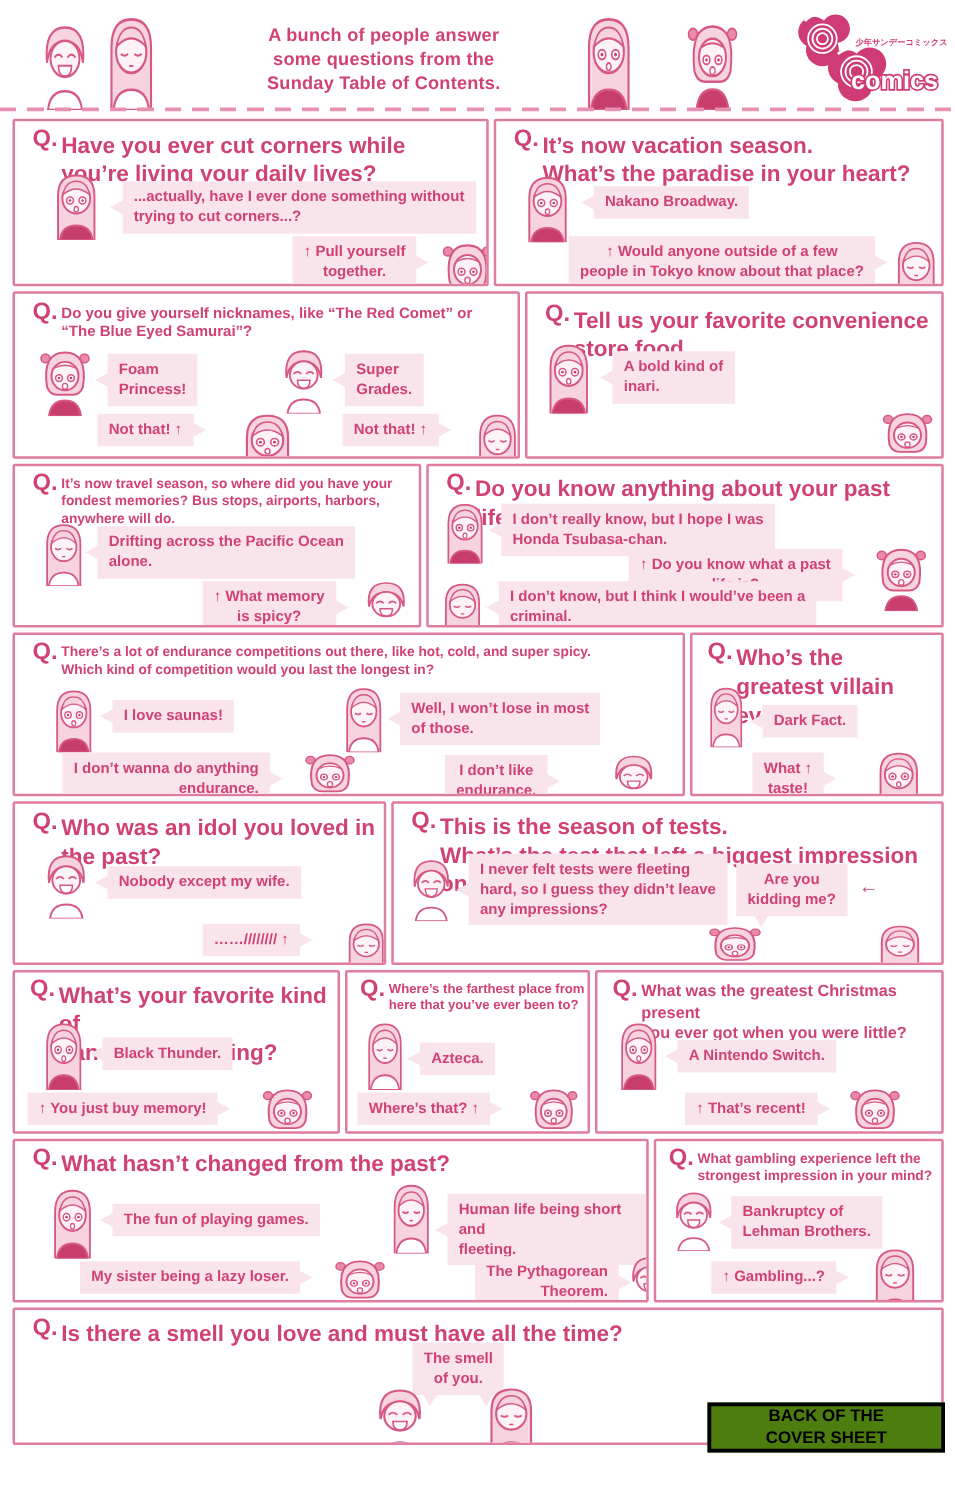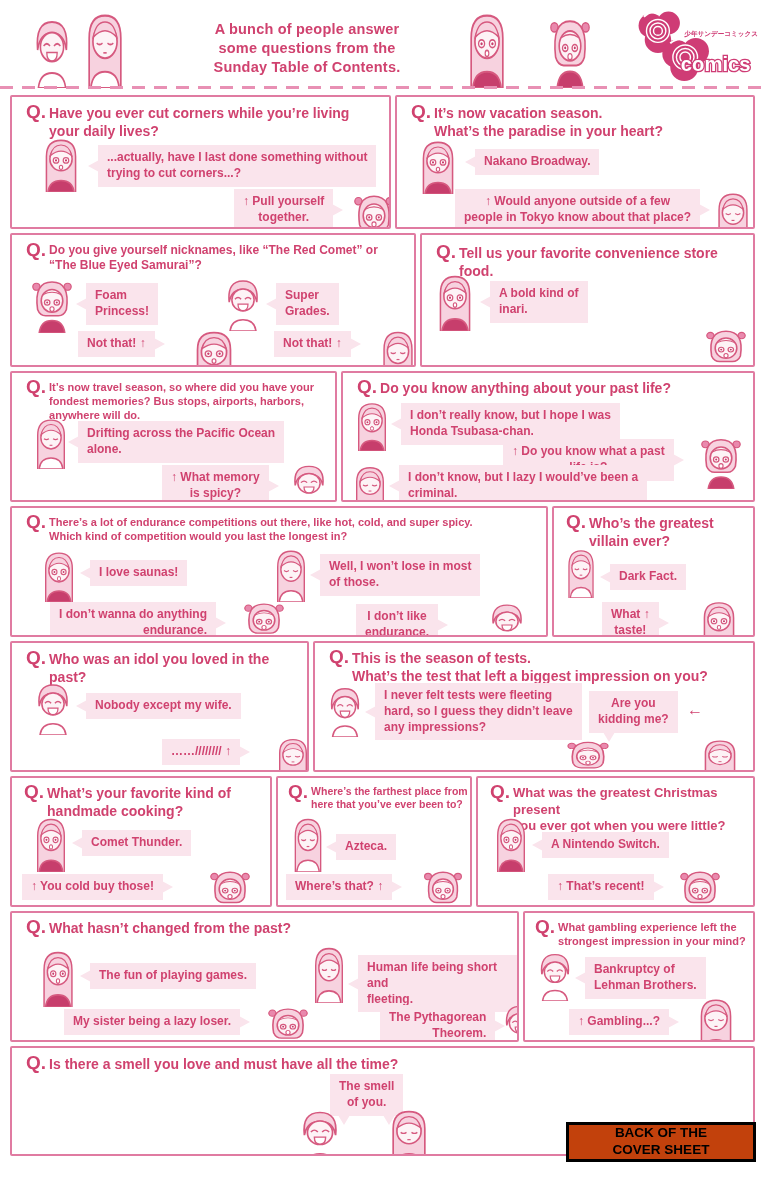--- a/index.html
+++ b/index.html
@@ -1,42 +1,42 @@
 <!DOCTYPE html>
 <html><head>
 <meta charset="utf-8">
 <style>
   *{margin:0;padding:0;box-sizing:border-box}
   body{font-family:"Liberation Sans","DejaVu Sans",sans-serif;background:#fff}
   #page{position:relative;width:764px;height:1200px;background:#fff;overflow:hidden}
   .panel{position:absolute;border:2px solid #e07ba1;background:#fff;overflow:hidden;border-radius:2px}
   .q{position:absolute;display:flex;align-items:flex-start;color:#d0426f}
   .qm{font-weight:bold;font-size:19px;line-height:.9;margin-right:3px}
-  .qt{font-weight:bold;font-size:14px;line-height:1.28;white-space:pre-line;padding-top:2px}
+  .qt{font-weight:bold;font-size:18px;line-height:1.28;white-space:pre-line;padding-top:2px}
   .f12 .qt{font-size:12px}.f115 .qt{font-size:13px}.f11 .qt{font-size:11px}.f105 .qt{font-size:10.5px}
   .bubble{position:absolute;background:#fae4ec;color:#d0426f;font-weight:bold;font-size:12px;line-height:1.32;padding:5px 9px;white-space:pre-line}
   .tc{text-align:center}.trt{text-align:right}
   .tl::after{content:"";position:absolute;left:-10px;top:calc(50% - 6px);width:0;height:0;
     border-top:6px solid transparent;border-bottom:6px solid transparent;border-right:11px solid #fae4ec}
   .tr::after{content:"";position:absolute;right:-10px;top:calc(50% - 6px);width:0;height:0;
     border-top:6px solid transparent;border-bottom:6px solid transparent;border-left:11px solid #fae4ec}
   .tdl::after{content:"";position:absolute;left:14px;bottom:-9px;width:0;height:0;
     border-left:6px solid transparent;border-right:6px solid transparent;border-top:10px solid #fae4ec}
   .tdd::before{content:"";position:absolute;left:8px;bottom:-9px;width:0;height:0;
     border-left:6px solid transparent;border-right:6px solid transparent;border-top:10px solid #fae4ec}
   .tdd::after{content:"";position:absolute;right:8px;bottom:-9px;width:0;height:0;
     border-left:6px solid transparent;border-right:6px solid transparent;border-top:10px solid #fae4ec}
   .face{position:absolute}
   .arrow{position:absolute;color:#d0426f;font-weight:bold;font-size:16px}
   .htitle{position:absolute;left:198px;top:20px;width:218px;color:#d0426f;font-weight:bold;
     font-size:14.5px;line-height:1.32;text-align:center;white-space:pre-line;letter-spacing:.2px}
   .dashes{position:absolute;left:0;top:86px;width:764px;height:3px;
     background:repeating-linear-gradient(90deg,#e890b4 0 13px,transparent 13px 22px)}
   .logo{position:absolute}
-  .backbox{position:absolute;left:566px;top:1122px;width:190px;height:40px;background:#c2410c;border:3px solid #000;
+  .backbox{position:absolute;left:566px;top:1122px;width:190px;height:40px;background:#4d7c0f;border:3px solid #000;
     color:#000;font-weight:bold;font-size:13.5px;line-height:1.25;text-align:center;white-space:pre-line;
     display:flex;align-items:center;justify-content:center;z-index:5}
 </style>
 </head>
 <body>
 
 <svg width="0" height="0" style="position:absolute" aria-hidden="true">
   <defs>
     <symbol id="g-long" viewBox="0 0 60 74">
       <path d="M11 74 V28 Q11 7 30 7 Q49 7 49 28 V74" fill="#f7d2df" stroke="#d6597f" stroke-width="2"></path>
@@ -124,21 +124,21 @@
   </div>
 
   <div class="panel" style="left:10px;top:95px;width:381px;height:134px">
     <div class="q" style="left:14px;top:6px;width:356px">
         <span class="qm">Q.</span>
         <span class="qt">Have you ever cut corners while you’re living your daily lives?</span>
       </div>
     <svg class="face" style="left:26px;top:38px;width:46px;height:57px" viewBox="0 0 60 74" preserveAspectRatio="none">
         <use href="#g-long"></use>
       </svg>
-    <div class="bubble tl" style="left:86px;top:48px">...actually, have I last done something without
+    <div class="bubble tl" style="left:86px;top:48px">...actually, have I ever done something without
 trying to cut corners...?</div>
     <div class="bubble tr tc" style="left:222px;top:92px">↑   Pull yourself
 together.</div>
     <svg class="face" style="left:338px;top:92px;width:48px;height:60px" viewBox="0 0 60 74" preserveAspectRatio="none">
         <use href="#g-ribbons"></use>
       </svg>
   </div>
 
   <div class="panel" style="left:395px;top:95px;width:360px;height:134px">
     <div class="q" style="left:14px;top:6px;width:340px">
@@ -226,21 +226,21 @@
     <div class="bubble tl" style="left:58px;top:30px">I don’t really know, but I hope I was
 Honda Tsubasa-chan.</div>
     <div class="bubble tr tc" style="left:160px;top:66px">↑   Do you know what a past
 life is?</div>
     <svg class="face" style="left:354px;top:60px;width:48px;height:56px" viewBox="0 0 60 74" preserveAspectRatio="none">
         <use href="#g-ribbons"></use>
       </svg>
     <svg class="face" style="left:6px;top:90px;width:42px;height:50px" viewBox="0 0 60 74" preserveAspectRatio="none">
         <use href="#g-calm"></use>
       </svg>
-    <div class="bubble tl" style="left:56px;top:92px">I don’t know, but I lazy I would’ve been a
+    <div class="bubble tl" style="left:56px;top:92px">I don’t know, but I think I would’ve been a
 criminal.</div>
   </div>
 
   <div class="panel" style="left:10px;top:506px;width:538px;height:131px">
     <div class="q f11" style="left:14px;top:5px;width:516px">
         <span class="qm">Q.</span>
         <span class="qt">There’s a lot of endurance competitions out there, like hot, cold, and super spicy.
 Which kind of competition would you last the longest in?</span>
       </div>
     <svg class="face" style="left:26px;top:40px;width:42px;height:54px" viewBox="0 0 60 74" preserveAspectRatio="none">
@@ -320,22 +320,22 @@
 
   <div class="panel" style="left:10px;top:776px;width:262px;height:131px">
     <div class="q" style="left:12px;top:5px;width:242px">
         <span class="qm">Q.</span>
         <span class="qt">What’s your favorite kind of
 handmade cooking?</span>
       </div>
     <svg class="face" style="left:18px;top:36px;width:42px;height:58px" viewBox="0 0 60 74" preserveAspectRatio="none">
         <use href="#g-long"></use>
       </svg>
-    <div class="bubble tl tc" style="left:70px;top:52px">Comet Thunder.</div>
-    <div class="bubble tr tc" style="left:10px;top:96px">↑      You cold buy those!</div>
+    <div class="bubble tl tc" style="left:70px;top:52px">Black Thunder.</div>
+    <div class="bubble tr tc" style="left:10px;top:96px">↑      You just buy memory!</div>
     <svg class="face" style="left:194px;top:88px;width:48px;height:52px" viewBox="0 0 60 74" preserveAspectRatio="none">
         <use href="#g-ribbons"></use>
       </svg>
   </div>
 
   <div class="panel" style="left:276px;top:776px;width:196px;height:131px">
     <div class="q f105" style="left:10px;top:5px;width:180px">
         <span class="qm">Q.</span>
         <span class="qt">Where’s the farthest place from
 here that you’ve ever been to?</span>

